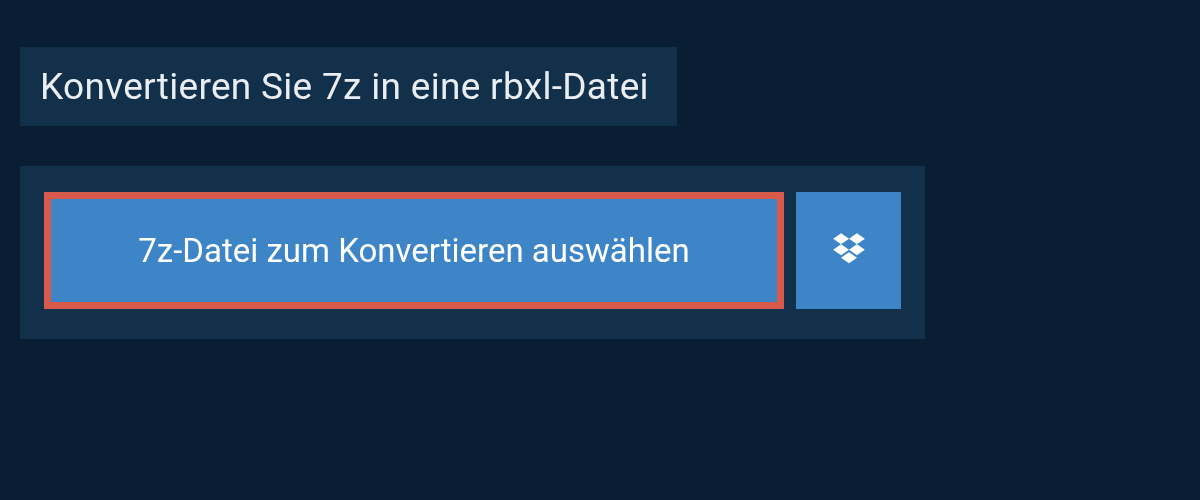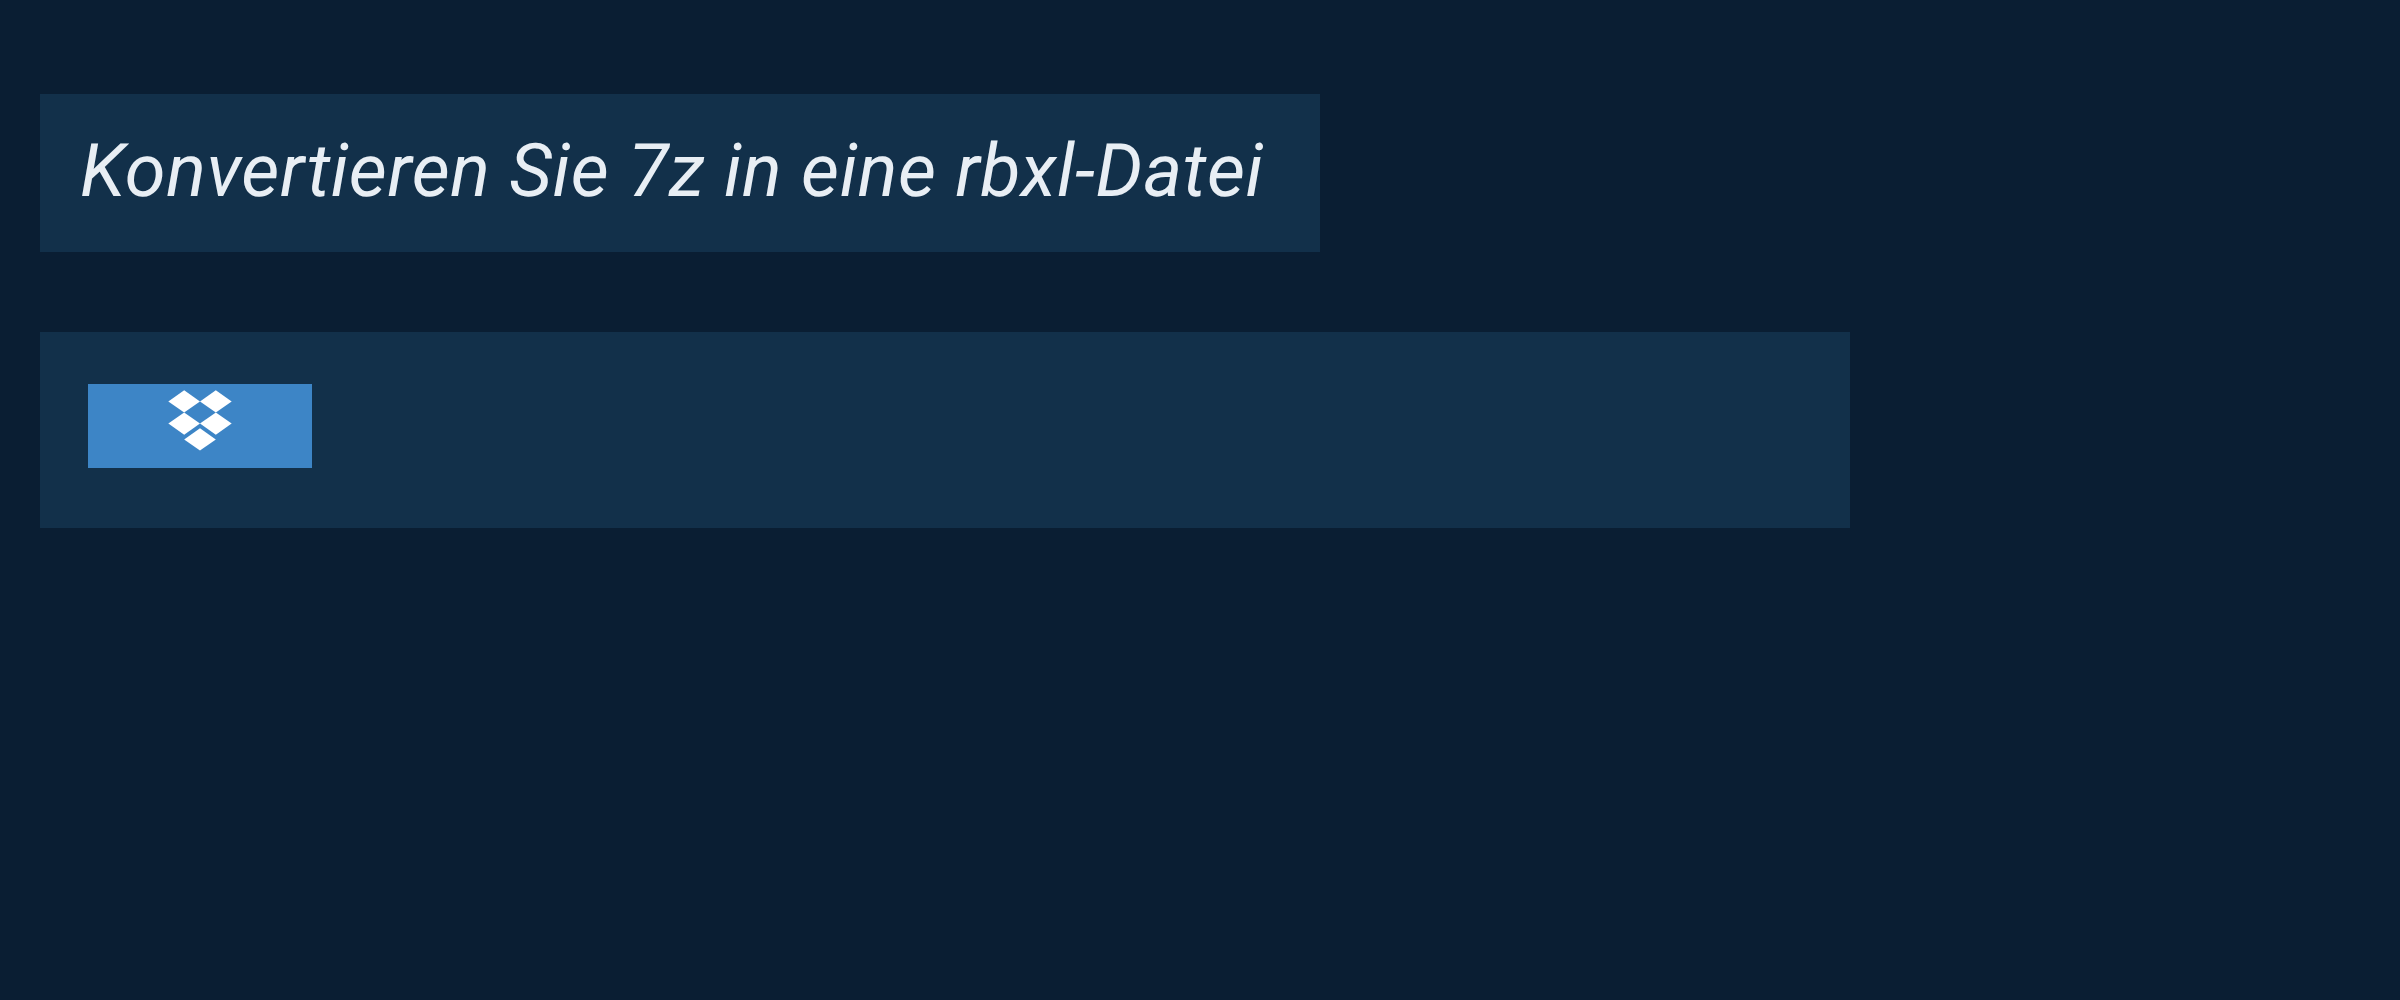--- a/index.html
+++ b/index.html
@@ -13,21 +13,20 @@
       background: #0a1e33;
       font-family: -apple-system, BlinkMacSystemFont, "Segoe UI", Roboto, Helvetica, Arial, sans-serif;
       overflow: hidden;
     }
     .page-title-box {
       position: absolute;
       left: 20px;
       top: 47px;
       background: #12304a;
       padding: 18px 28px 18px 20px;
-      font-style: italic;
     }
     .page-title {
       color: #e8eef4;
       font-size: 37px;
       font-weight: 400;
       letter-spacing: 0.3px;
     }
     .panel {
       position: absolute;
       left: 20px;
@@ -67,20 +66,23 @@
     }
   </style>
 </head>
 <body>
 
 <div class="page-title-box">
   <h1 class="page-title">Konvertieren Sie 7z in eine rbxl-Datei</h1>
 </div>
 
 <div class="panel">
+  <div class="highlight-frame">
+    <div class="select-button">7z-Datei zum Konvertieren auswählen</div>
+  </div>
   <div class="dropbox-button">
     <span class="dropbox-icon">
       <svg viewBox="0 0 48 48">
         <path d="M14 4 L24 11 L14 18 L4 11 Z"></path>
         <path d="M34 4 L44 11 L34 18 L24 11 Z"></path>
         <path d="M14 18 L24 25 L14 32 L4 25 Z"></path>
         <path d="M34 18 L44 25 L34 32 L24 25 Z"></path>
         <path d="M24 28 L34 35 L24 42 L14 35 Z"></path>
       </svg>
     </span>

